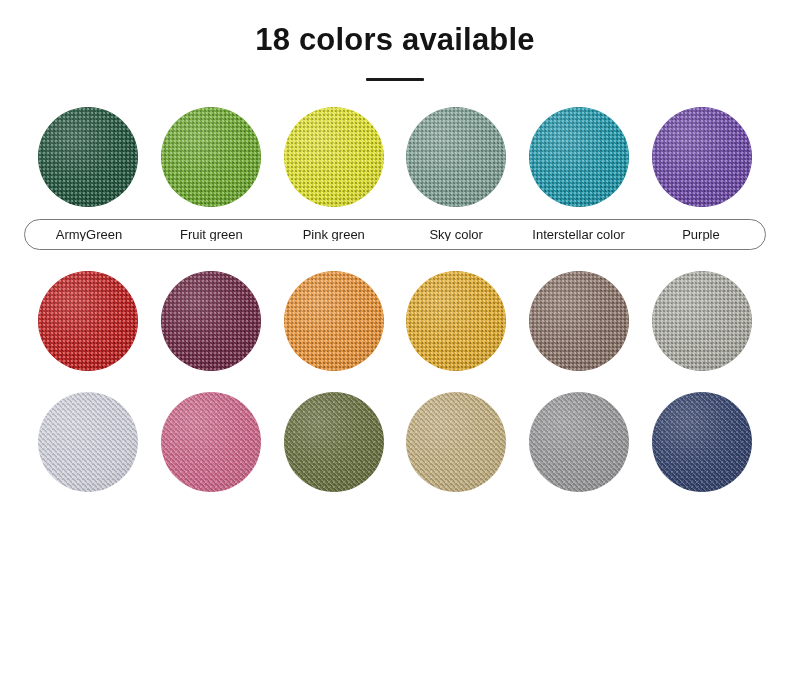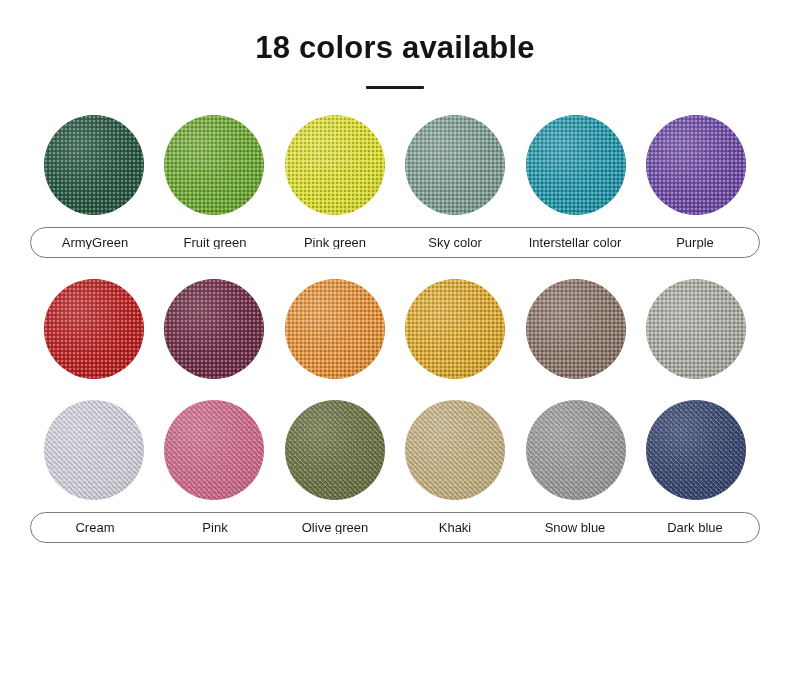--- a/index.html
+++ b/index.html
@@ -20,21 +20,21 @@
 
   .page {
     width: 790px;
     height: 684px;
     position: relative;
     background: #ffffff;
   }
 
   
   .header {
-    padding-top: 30px;
+    padding-top: 22px;
     text-align: center;
   }
   .page-title {
     font-size: 31px;
     font-weight: bold;
     letter-spacing: 0.2px;
     color: #141414;
     line-height: 1.15;
     margin: 0;
   }
@@ -42,21 +42,21 @@
     width: 58px;
     height: 3px;
     background: #1a1a1a;
     margin: 20px auto 0 auto;
     border-radius: 1px;
   }
 
   
   .rows {
     margin-top: 26px;
-    padding: 0 30px;
+    padding: 0 24px;
   }
   .color-row {
     margin-bottom: 21px;
   }
   .swatch-strip {
     display: flex;
     justify-content: space-between;
     align-items: flex-end;
     padding: 0 10px;
   }
@@ -271,24 +271,16 @@
               <div class="shade"></div>
             </div>
           </div>
           <div class="swatch-cell">
             <div class="swatch twill" style="background-color: rgb(54, 69, 110);">
               <div class="weave"></div>
               <div class="shade"></div>
             </div>
           </div>
         </div>
-        <div class="label-bar">
-          <div class="label-cell">Cream</div>
-          <div class="label-cell">Pink</div>
-          <div class="label-cell">Olive green</div>
-          <div class="label-cell">Khaki</div>
-          <div class="label-cell">Snow blue</div>
-          <div class="label-cell">Dark blue</div>
-        </div>
       </div>
     </div>
 
 </div>
 
 </body></html>

